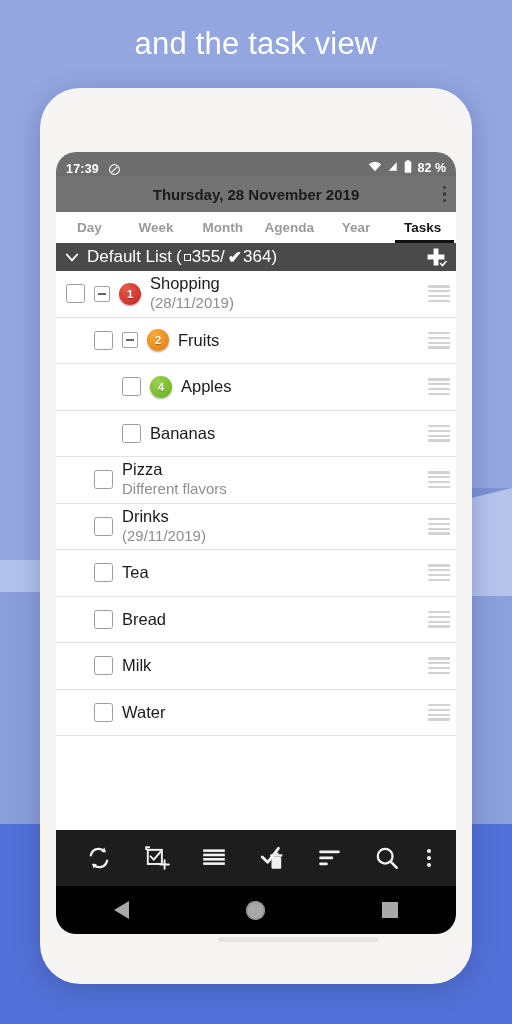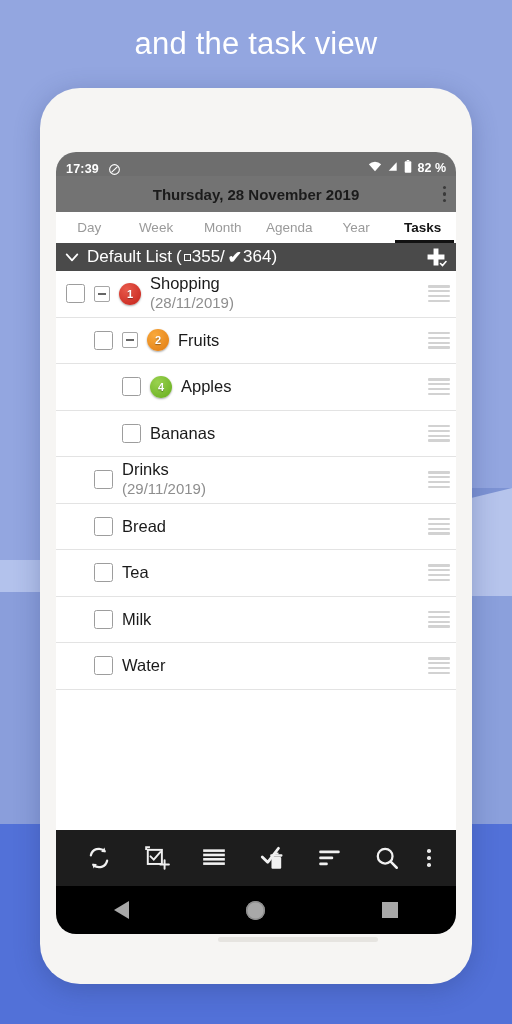--- a/index.html
+++ b/index.html
@@ -97,21 +97,21 @@
     display:flex; flex-direction:column; gap:3px; cursor:pointer;
   }
   .overflow-v i { width:3.4px; height:3.4px; border-radius:50%; background:#3a3a3a; display:block; }
   
   .tabs {
     display:flex; background:#fff; flex:0 0 auto; height:31px;
     align-items:stretch;
   }
   .tab {
     flex:1; display:flex; align-items:center; justify-content:center;
-    font-size:13.5px; color:#9a9a9a; cursor:pointer; position:relative;
+    font-size:13.5px; color:#9a9a9a; cursor:pointer; position:relative;font-weight:bold;
   }
   .tab.active { color:#151515; font-weight:700; }
   .tab.active::after {
     content:""; position:absolute; left:6px; right:2px; bottom:0;
     height:3px; background:#111;
   }
   
   .listheader {
     background:#4a4a4a; color:#fff; flex:0 0 auto; height:28px;
     display:flex; align-items:center; padding:0 8px; gap:7px;
@@ -326,53 +326,66 @@
           <div class="t-title">Bananas</div>
         </div>
         <div class="drag">
             <i></i>
             <i></i>
             <i></i>
             <i></i>
           </div>
       </div>
 
+      <div class="task indent-flat">
+        <div class="cb"></div>
+        <div class="txtwrap">
+          <div class="t-title">Pizza</div>
+          <div class="t-sub">Different flavors</div>
+        </div>
+        <div class="drag">
+            <i></i>
+            <i></i>
+            <i></i>
+            <i></i>
+          </div>
+      </div>
 
       <div class="task indent-flat">
         <div class="cb"></div>
         <div class="txtwrap">
           <div class="t-title">Drinks</div>
           <div class="t-sub">(29/11/2019)</div>
         </div>
         <div class="drag">
             <i></i>
             <i></i>
             <i></i>
             <i></i>
           </div>
       </div>
 
 
       <div class="task indent-flat">
         <div class="cb"></div>
         <div class="txtwrap">
+          <div class="t-title">Tea</div>
+        </div>
+        <div class="drag">
+            <i></i>
+            <i></i>
+            <i></i>
+            <i></i>
+          </div>
+      </div>
+
+      <div class="task indent-flat">
+        <div class="cb"></div>
+        <div class="txtwrap">
           <div class="t-title">Bread</div>
-        </div>
-        <div class="drag">
-            <i></i>
-            <i></i>
-            <i></i>
-            <i></i>
-          </div>
-      </div>
-
-      <div class="task indent-flat">
-        <div class="cb"></div>
-        <div class="txtwrap">
-          <div class="t-title">Tea</div>
         </div>
         <div class="drag">
             <i></i>
             <i></i>
             <i></i>
             <i></i>
           </div>
       </div>
 
       <div class="task indent-flat">

